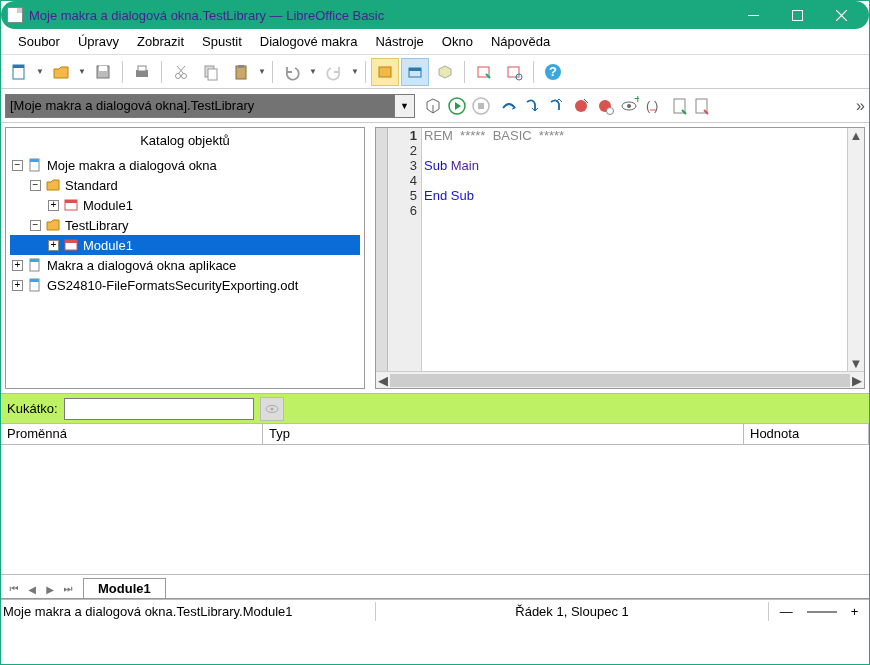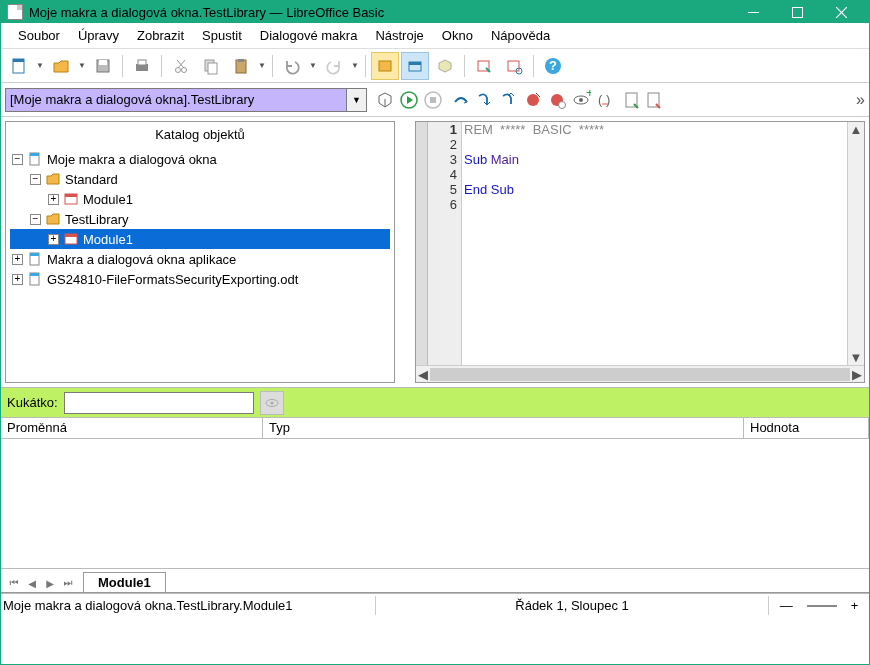--- a/index.html
+++ b/index.html
@@ -1,33 +1,33 @@
 <!DOCTYPE html>
 <html><head>
 <meta charset="utf-8">
 <style>
 * { margin: 0; padding: 0; box-sizing: border-box; font-family: "Segoe UI", Tahoma, sans-serif; font-size: 13px; }
 body { background: #fff; width: 870px; height: 665px; overflow: hidden; border: 1px solid #1aa87e; }
-.titlebar { background: #1aa87e; height: 22px; display: flex; align-items: center; padding: 0 6px; color: #000000; }
+.titlebar { background: #1aa87e; height: 28px; display: flex; align-items: center; padding: 0 6px; color: #4c1d95; border-radius: 14px; }
 .titlebar .doc-icon { width: 16px; height: 16px; background: #fff; border: 1px solid #888; margin-right: 6px; position: relative; }
 .titlebar .doc-icon::after { content: ""; position: absolute; top: 0; right: 0; width: 5px; height: 5px; background: #ccc; }
 .titlebar .title { flex: 1; }
 .titlebar .winbtn { width: 44px; height: 30px; display: flex; align-items: center; justify-content: center; cursor: pointer; }
 .menubar { background: #fff; height: 26px; display: flex; align-items: center; padding: 0 8px; border-bottom: 1px solid #ddd; }
 .menubar .menu { padding: 3px 9px; cursor: pointer; }
 .toolbar { background: #fff; height: 34px; display: flex; align-items: center; padding: 0 4px; border-bottom: 1px solid #ccc; gap: 2px; }
 .toolbar .tbtn { width: 28px; height: 28px; display: flex; align-items: center; justify-content: center; cursor: pointer; border: 1px solid transparent; }
 .toolbar .dd { width: 10px; font-size: 8px; color: #555; text-align: center; }
 .toolbar .sep { width: 1px; height: 22px; background: #ccc; margin: 0 3px; }
 .toolbar2 { background: #fff; height: 34px; display: flex; align-items: center; padding: 0 4px; border-bottom: 1px solid #ccc; gap: 4px; }
 .combo-wrap { display: flex; align-items: center; }
-.combo { width: 342px; height: 24px; border: 1px solid #7a7a7a; padding: 2px 4px; background: #c4b5fd; }
+.combo { width: 390px; height: 24px; border: 1px solid #7a7a7a; padding: 2px 4px; background: #737373; }
 .combo-btn { width: 20px; height: 24px; border: 1px solid #7a7a7a; border-left: none; background: #f0f0f0; display: flex; align-items: center; justify-content: center; font-size: 9px; }
 .main { display: flex; height: 270px; }
-.catalog { width: 390px; border: 1px solid #999; margin: 4px 18px 4px 4px; display: flex; flex-direction: column; background: #fff; }
+.catalog { width: 360px; border: 1px solid #999; margin: 4px 8px 4px 4px; display: flex; flex-direction: column; background: #fff; }
 .catalog-title { text-align: center; padding: 5px; }
 .tree { flex: 1; overflow: auto; padding: 2px 4px; }
 .tree-row { display: flex; align-items: center; height: 20px; white-space: nowrap; padding: 0 2px; }
 .tree-row.selected { background: #0a6cd6; color: #fff; }
 .tree-row .ex { width: 11px; height: 11px; border: 1px solid #888; display: flex; align-items: center; justify-content: center; font-size: 10px; line-height: 1; margin-right: 4px; background: #fff; color: #000; }
 .tree-row .sp { display: inline-block; }
 .tree-icon { width: 16px; height: 16px; margin-right: 4px; display: flex; align-items: center; justify-content: center; font-size: 12px; }
 .editor { flex: 1; border: 1px solid #999; margin: 4px 4px 4px 2px; display: flex; flex-direction: column; position: relative; }
 .editor-body { flex: 1; display: flex; overflow: hidden; }
 .gutter { width: 34px; background: #eee; border-right: 1px solid #ccc; font-family: "Courier New", monospace; font-size: 14px; text-align: right; padding-right: 4px; color: #333; }

